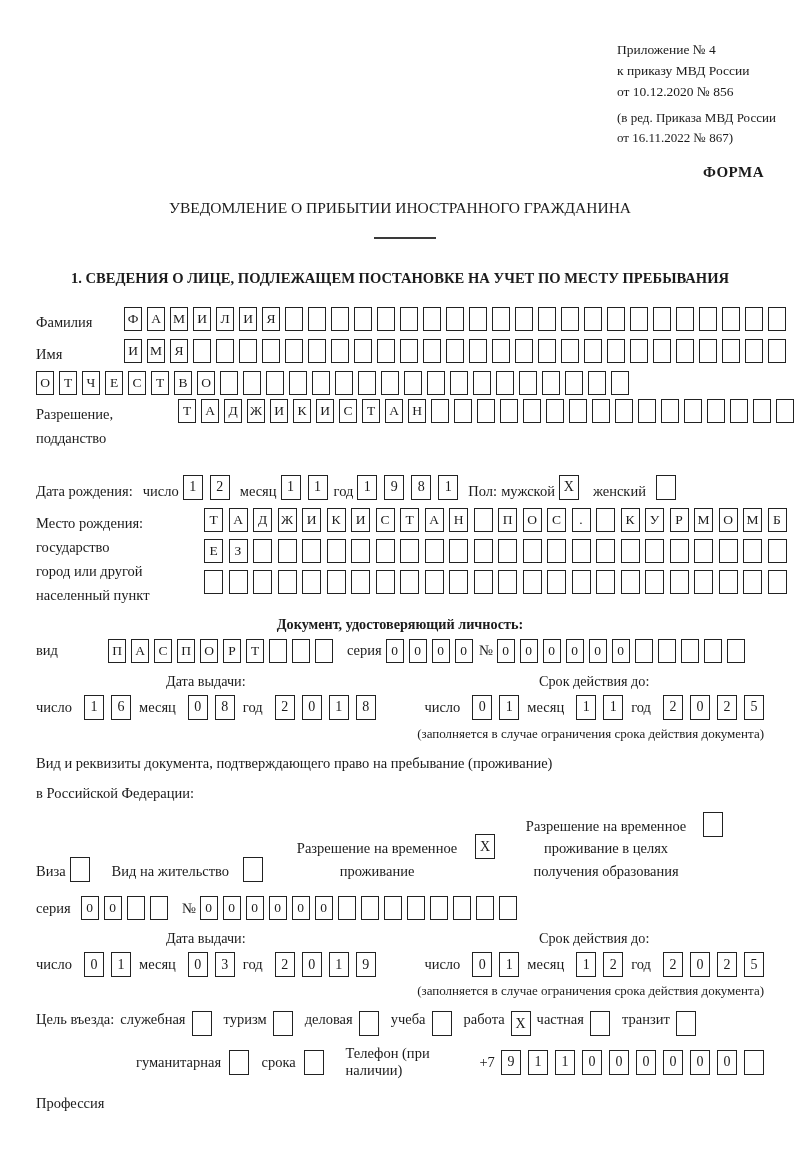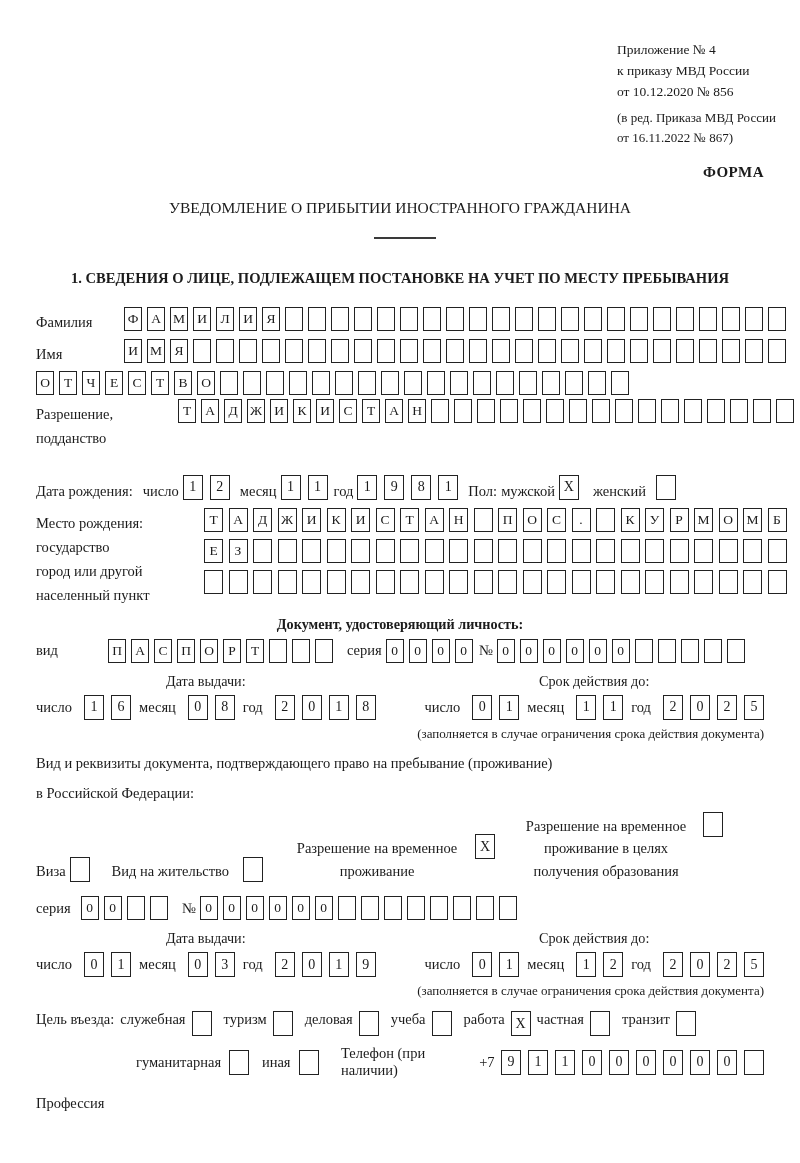--- a/index.html
+++ b/index.html
@@ -555,21 +555,21 @@
     <span>частная</span>
     <span class="cb"></span>
     <span>транзит</span>
     <span class="cb"></span>
   </div>
 
   <div class="purposes2">
     <span>гуманитарная</span>
     <span class="cb" style="margin-left:8px;"></span>
     <span style="width:16px;"></span>
-    <span>иная</span>
+    <span>срока</span>
     <span class="cb" style="margin-left:8px;"></span>
     <span style="width:28px;"></span>
     <span>Телефон (при наличии)</span>
     <span style="width:28px;"></span>
     <span>+7</span>
     <span style="width:8px;"></span>
     <span class="cellstrip dcells">
         <span class="cell">9</span>
         <span class="cell">1</span>
         <span class="cell">1</span>

